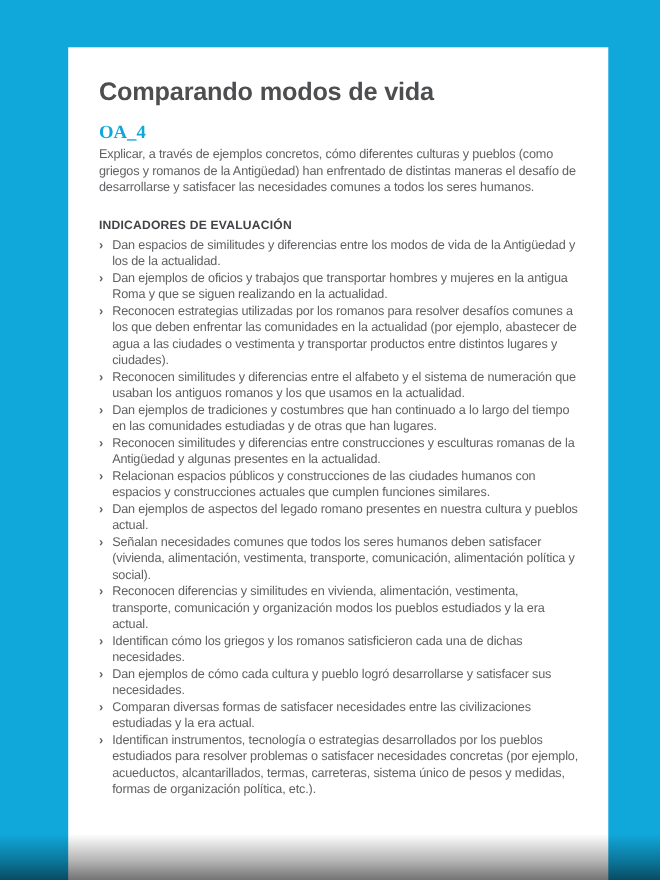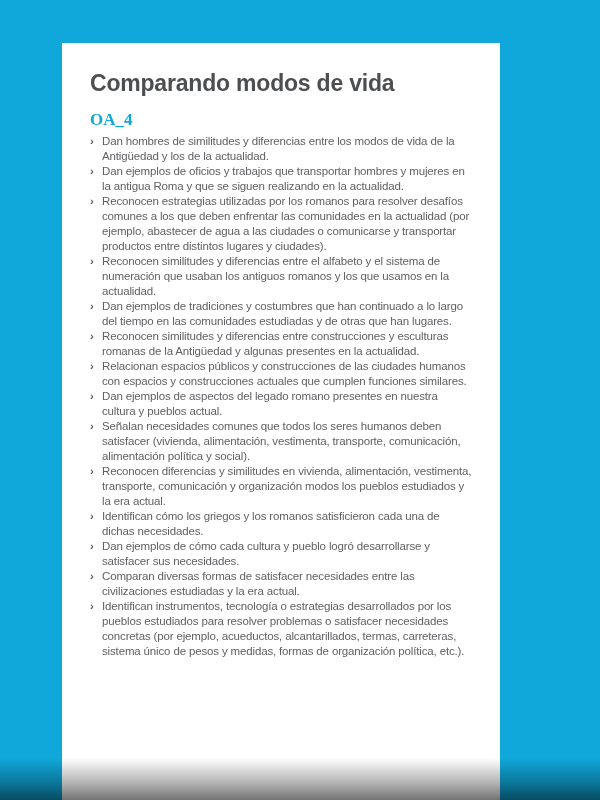--- a/index.html
+++ b/index.html
@@ -2,21 +2,21 @@
 <html lang="es"><head>
 <meta charset="utf-8">
 <style>
   html,body{margin:0;padding:0;}
   body{
     width:600px;height:800px;position:relative;overflow:hidden;
     background:#10A8DB;
     font-family:"Liberation Sans", sans-serif;
   }
   .page{
-    position:absolute;left:62px;top:43px;width:438px;bottom:0;
+    position:absolute;left:62px;top:43px;width:491px;bottom:0;
     background:#ffffff;
     box-sizing:border-box;
     padding:27px 26px 0 28px;
   }
   .doc-title{
     font-size:23px;font-weight:700;color:#4D4E50;
     letter-spacing:-0.2px;margin:0 0 10px 0;line-height:1.15;
   }
   .oa-heading{
     font-size:17px;font-weight:700;color:#10A8DB;
@@ -53,38 +53,40 @@
 
 <div class="page">
 
   <h1 class="doc-title">Comparando modos de vida</h1>
 
   <section>
     <h2 class="oa-heading">OA_4</h2>
   </section>
 
   <section>
+    <p class="body-text">Explicar, a través de ejemplos concretos, cómo diferentes culturas y pueblos (como griegos y romanos de la Antigüedad) han enfrentado de distintas maneras el desafío de desarrollarse y satisfacer las necesidades comunes a todos los seres humanos.</p>
   </section>
 
   <section>
+    <h3 class="indicators-heading">INDICADORES DE EVALUACIÓN</h3>
     <ul class="indicators">
 
         <li>
           <span class="marker">›</span>
-          <span class="btext">Dan hombres de similitudes y diferencias entre los modos de vida de la Antigüedad y los de la actualidad.</span>
+          <span class="btext">Dan espacios de similitudes y diferencias entre los modos de vida de la Antigüedad y los de la actualidad.</span>
         </li>
 
         <li>
           <span class="marker">›</span>
           <span class="btext">Dan ejemplos de oficios y trabajos que transportar hombres y mujeres en la antigua Roma y que se siguen realizando en la actualidad.</span>
         </li>
 
         <li>
           <span class="marker">›</span>
-          <span class="btext">Reconocen estrategias utilizadas por los romanos para resolver desafíos comunes a los que deben enfrentar las comunidades en la actualidad (por ejemplo, abastecer de agua a las ciudades o comunicarse y transportar productos entre distintos lugares y ciudades).</span>
+          <span class="btext">Reconocen estrategias utilizadas por los romanos para resolver desafíos comunes a los que deben enfrentar las comunidades en la actualidad (por ejemplo, abastecer de agua a las ciudades o vestimenta y transportar productos entre distintos lugares y ciudades).</span>
         </li>
 
         <li>
           <span class="marker">›</span>
           <span class="btext">Reconocen similitudes y diferencias entre el alfabeto y el sistema de numeración que usaban los antiguos romanos y los que usamos en la actualidad.</span>
         </li>
 
         <li>
           <span class="marker">›</span>
           <span class="btext">Dan ejemplos de tradiciones y costumbres que han continuado a lo largo del tiempo en las comunidades estudiadas y de otras que han lugares.</span>

